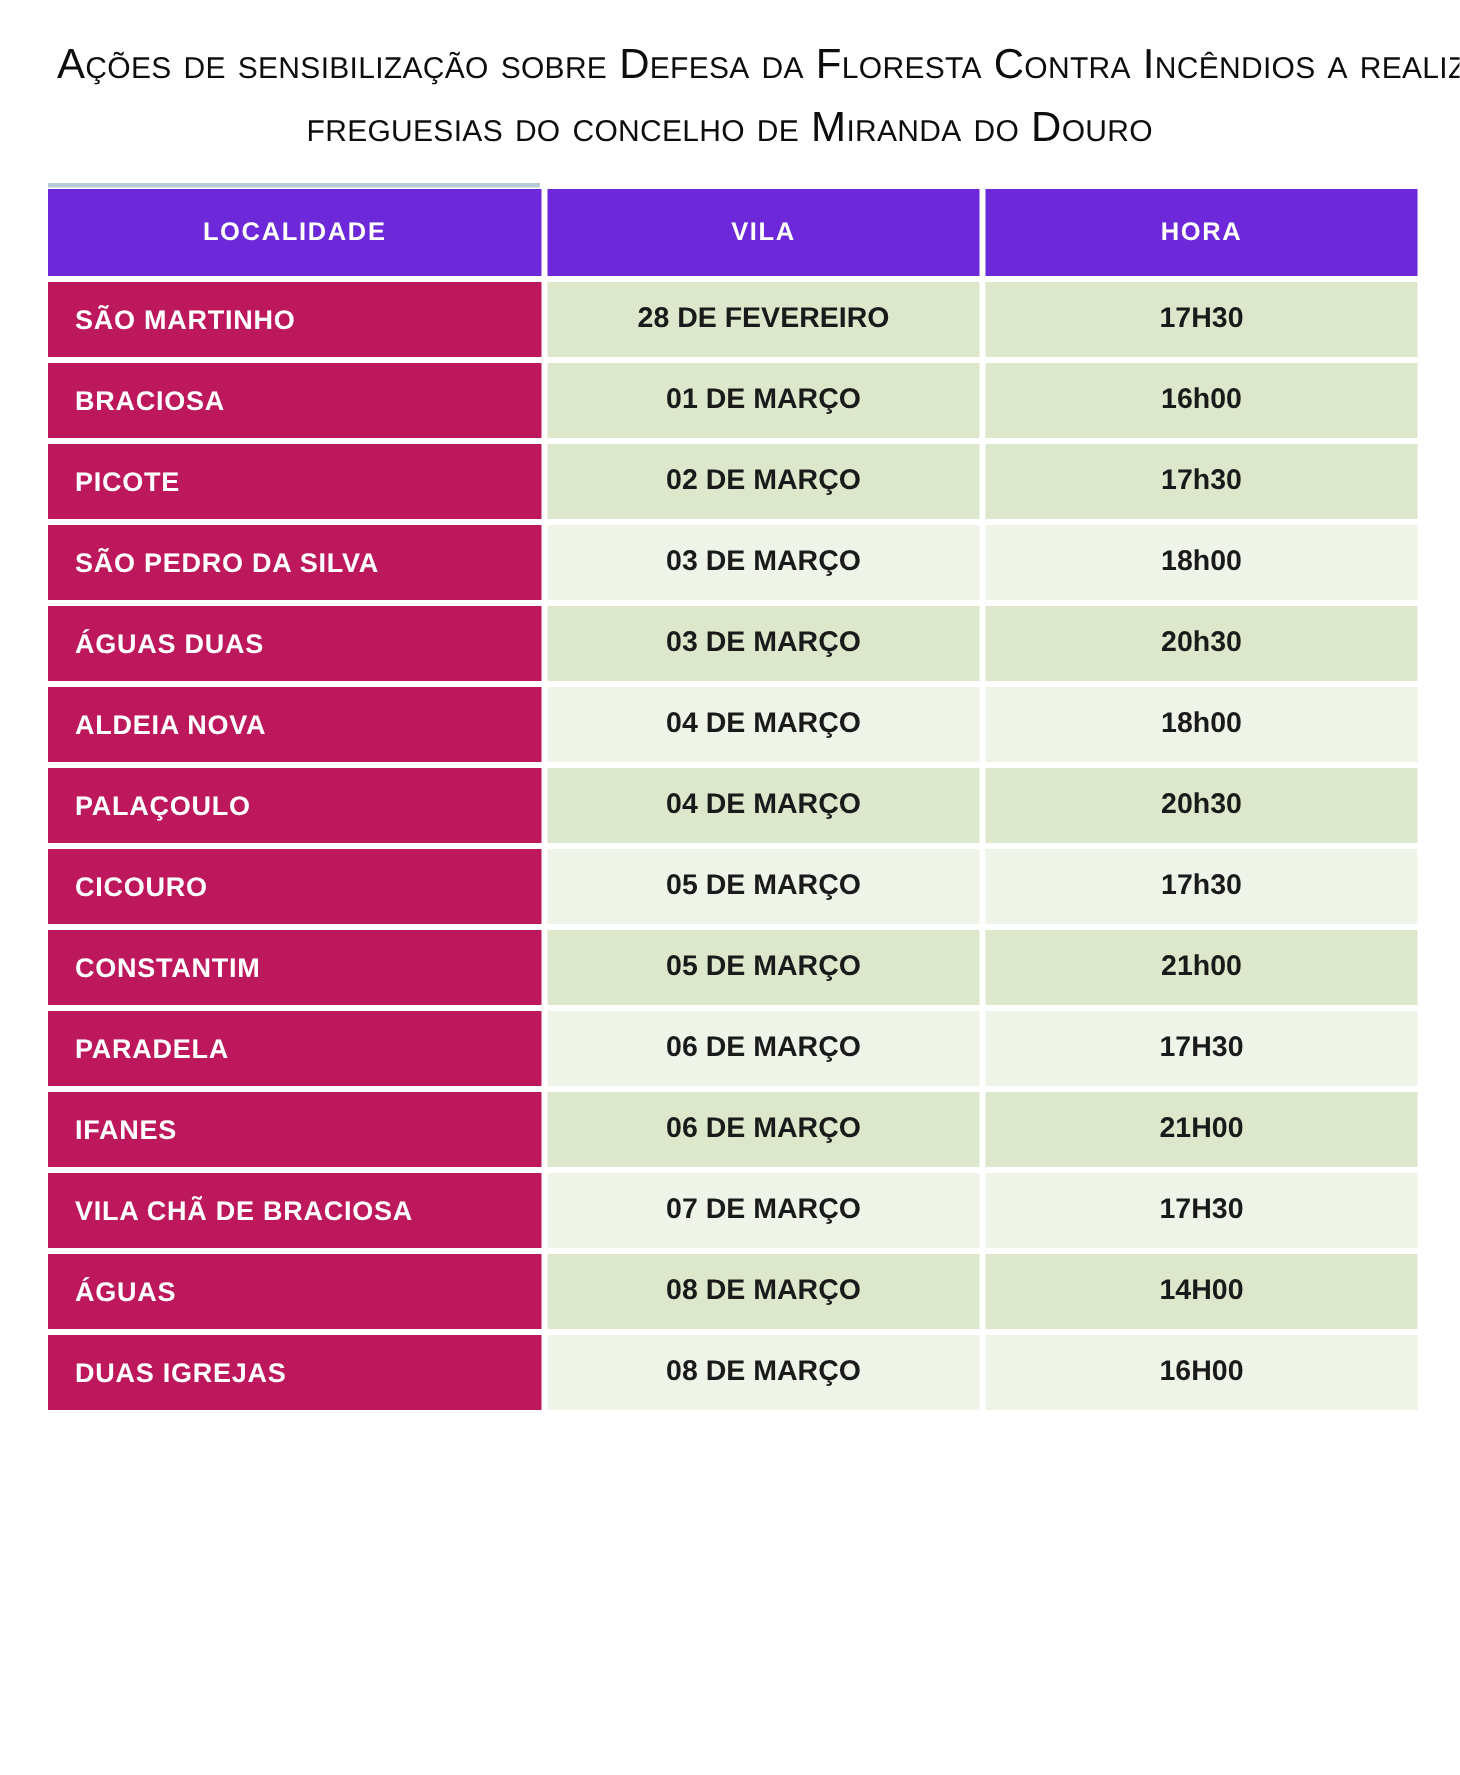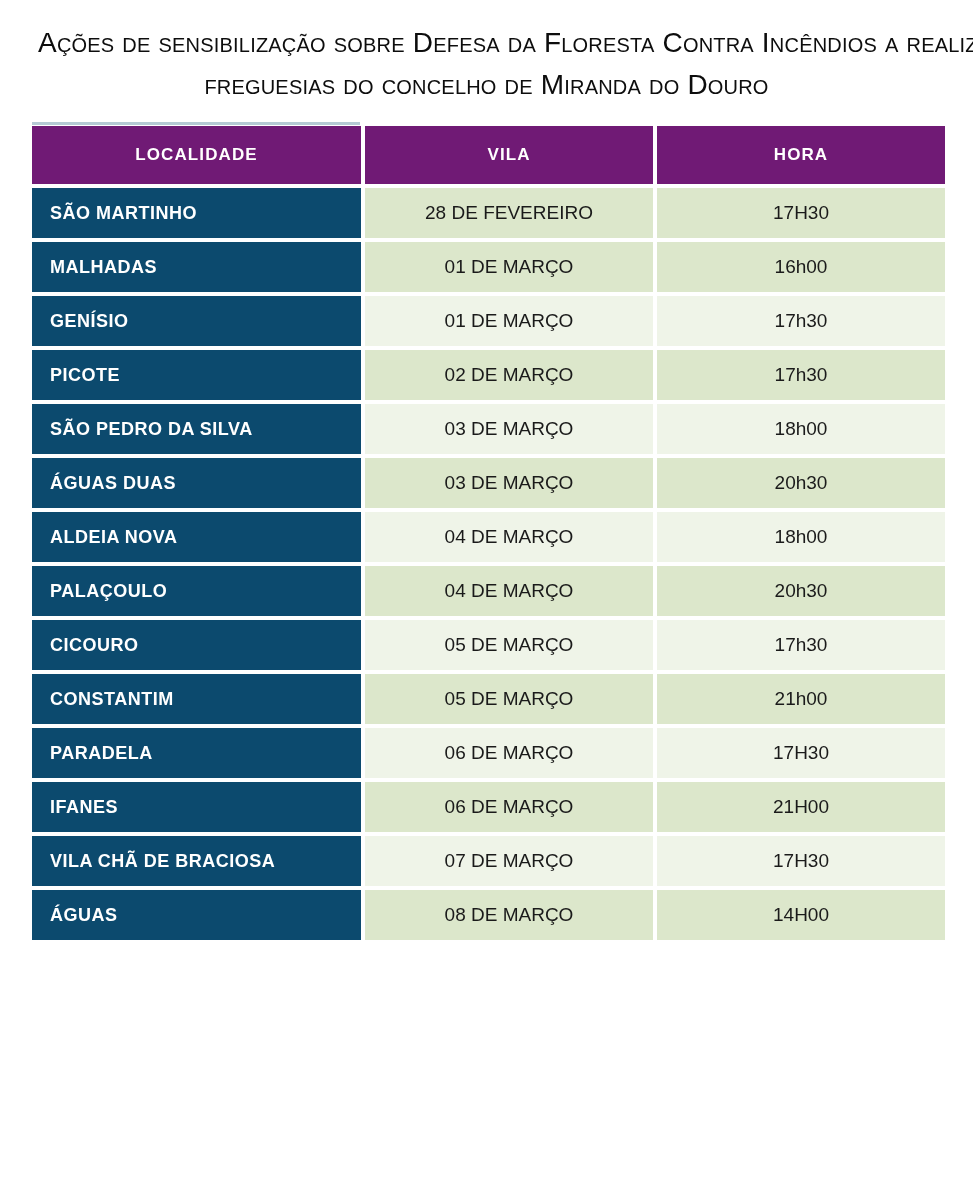--- a/index.html
+++ b/index.html
@@ -51,53 +51,53 @@
     border-spacing: 4px 4px;
     margin: 0 -4px;
     width: 917px;
     table-layout: fixed;
   }
   table.schedule col.c-loc  { width: 329px; }
   table.schedule col.c-data { width: 288px; }
   table.schedule col.c-hora { width: 288px; }
 
   thead th {
-    background: #701a75;
+    background: #6d28d9;
     color: #ffffff;
     font-size: 17px;
     font-weight: 700;
     letter-spacing: 1.1px;
     height: 58px;
     text-align: center;
     vertical-align: middle;
     padding: 0;
     border: 0;
   }
 
   tbody td {
     height: 50px;
     padding: 0;
     border: 0;
     vertical-align: middle;
     font-size: 19px;
   }
   tbody td.loc {
-    background: #0c4a6e;
+    background: #be185d;
     color: #ffffff;
     font-weight: 700;
     font-size: 18px;
     letter-spacing: 0.5px;
     text-align: left;
     padding-left: 18px;
   }
   tbody td.data,
   tbody td.hora {
     text-align: center;
     color: #1a1a1a;
-    font-weight: 400;
+    font-weight: 700;
   }
   tbody tr.odd  td.data, tbody tr.odd  td.hora { background: #dce7cb; }
   tbody tr.even td.data, tbody tr.even td.hora { background: #eff4e8; }
 </style>
 </head>
 <body>
 
 <div class="title-block">
   <div class="title-line">Ações de sensibilização sobre Defesa da Floresta Contra Incêndios a realizar nas</div>
   <div class="title-line">freguesias do concelho de Miranda do Douro</div>
@@ -118,28 +118,23 @@
         <th>HORA</th>
       </tr>
     </thead>
     <tbody id="schedule-body">
         <tr class="odd">
           <td class="loc">SÃO MARTINHO</td>
           <td class="data">28 DE FEVEREIRO</td>
           <td class="hora">17H30</td>
         </tr>
         <tr class="odd">
-          <td class="loc">MALHADAS</td>
+          <td class="loc">BRACIOSA</td>
           <td class="data">01 DE MARÇO</td>
           <td class="hora">16h00</td>
-        </tr>
-        <tr class="even">
-          <td class="loc">GENÍSIO</td>
-          <td class="data">01 DE MARÇO</td>
-          <td class="hora">17h30</td>
         </tr>
         <tr class="odd">
           <td class="loc">PICOTE</td>
           <td class="data">02 DE MARÇO</td>
           <td class="hora">17h30</td>
         </tr>
         <tr class="even">
           <td class="loc">SÃO PEDRO DA SILVA</td>
           <td class="data">03 DE MARÇO</td>
           <td class="hora">18h00</td>
@@ -182,15 +177,20 @@
         <tr class="even">
           <td class="loc">VILA CHÃ DE BRACIOSA</td>
           <td class="data">07 DE MARÇO</td>
           <td class="hora">17H30</td>
         </tr>
         <tr class="odd">
           <td class="loc">ÁGUAS</td>
           <td class="data">08 DE MARÇO</td>
           <td class="hora">14H00</td>
         </tr>
+        <tr class="even">
+          <td class="loc">DUAS IGREJAS</td>
+          <td class="data">08 DE MARÇO</td>
+          <td class="hora">16H00</td>
+        </tr>
       </tbody>
   </table>
 </div>
 
 </body></html>

